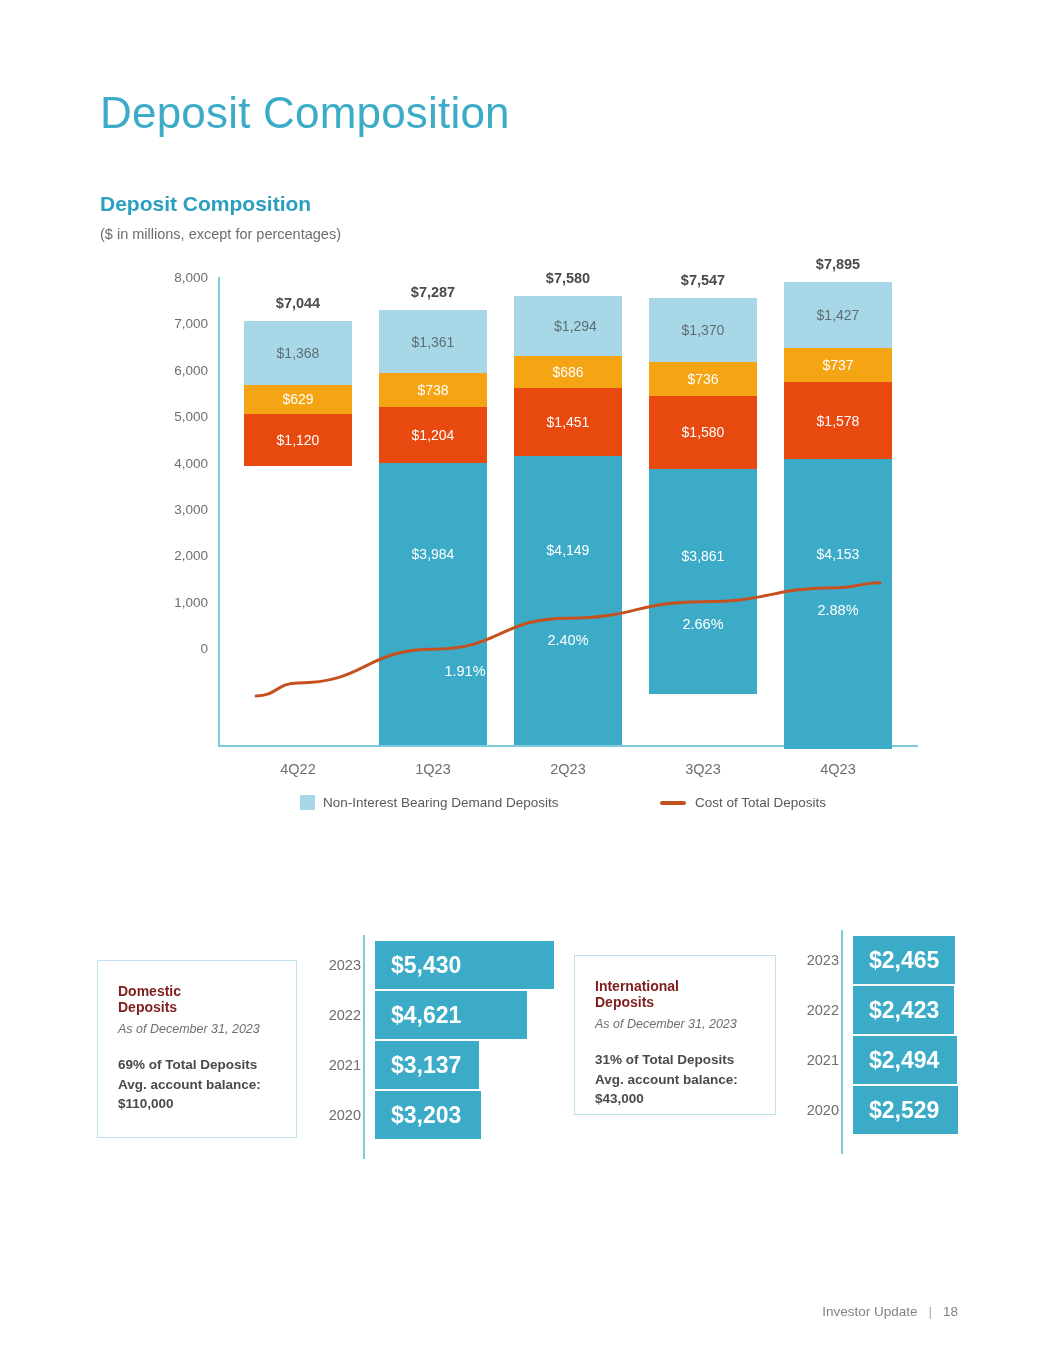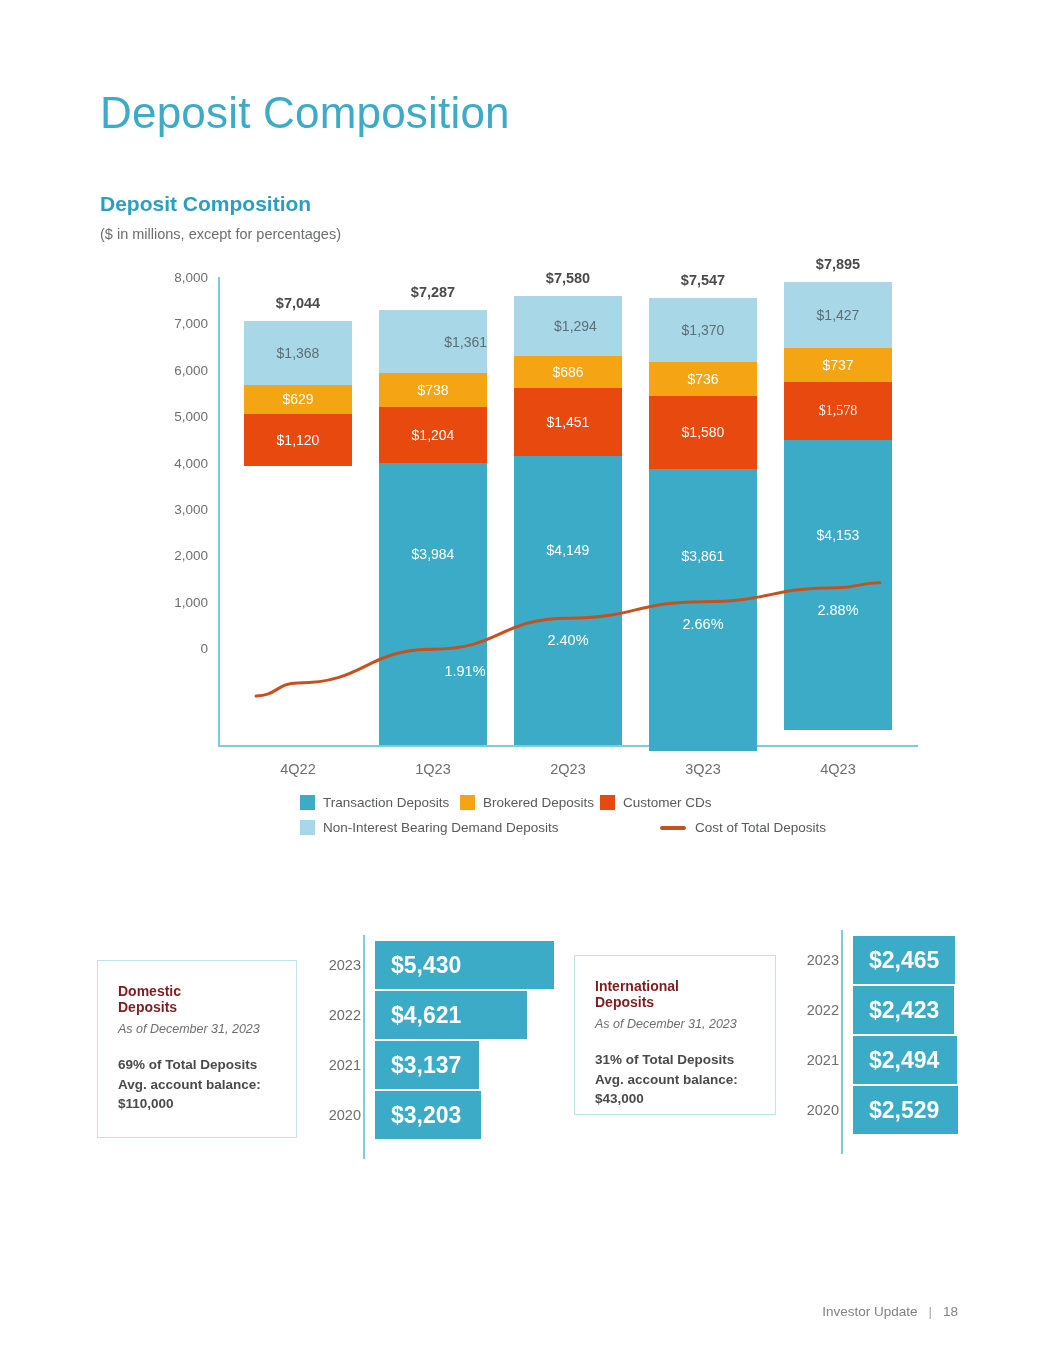--- a/index.html
+++ b/index.html
@@ -274,21 +274,21 @@
         <div class="seg" style="background: rgb(245, 164, 19); height: 29.1699px;">
           <span>$629</span>
         </div>
         <div class="seg" style="background: rgb(232, 73, 15); height: 51.94px;">
           <span>$1,120</span>
         </div>
       </div>
       <div class="bar-xlabel" style="left: 114px; top: 486px;">4Q22</div>
       <div class="bar-col" style="left: 249px; top: 35.0654px; bottom: auto; height: 434.935px;">
         <div class="bar-total" style="top: -26px;">$7,287</div>
-        <div class="seg seg-nib" style="background: rgb(168, 216, 232); height: 63.1164px; justify-content: flex-end;">
+        <div class="seg seg-nib" style="background: rgb(168, 216, 232); height: 63.1164px;">
           <span>$1,361</span>
         </div>
         <div class="seg" style="background: rgb(245, 164, 19); height: 34.2248px;">
           <span>$738</span>
         </div>
         <div class="seg" style="background: rgb(232, 73, 15); height: 55.8355px;">
           <span>$1,204</span>
         </div>
         <div class="seg" style="background: rgb(59, 171, 199); height: 281.758px; align-items: flex-start; padding-top: 82.379px; box-sizing: border-box;">
           <span>$3,984</span>
@@ -315,67 +315,53 @@
         <div class="bar-total" style="top: -26px;">$7,547</div>
         <div class="seg seg-nib" style="background: rgb(168, 216, 232); height: 63.5337px;">
           <span>$1,370</span>
         </div>
         <div class="seg" style="background: rgb(245, 164, 19); height: 34.132px;">
           <span>$736</span>
         </div>
         <div class="seg" style="background: rgb(232, 73, 15); height: 73.2725px;">
           <span>$1,580</span>
         </div>
-        <div class="seg" style="background: rgb(59, 171, 199); height: 282px; align-items: flex-start; padding-top: 79.5269px; box-sizing: border-box;">
+        <div class="seg" style="background: rgb(59, 171, 199); height: 225px; align-items: flex-start; padding-top: 79.5269px; box-sizing: border-box;">
           <span>$3,861</span>
         </div>
       </div>
       <div class="bar-xlabel" style="left: 519px; top: 486px;">3Q23</div>
       <div class="bar-col" style="left: 654px; top: 6.86937px; bottom: auto; height: 463.131px;">
         <div class="bar-total" style="top: -26px;">$7,895</div>
         <div class="seg seg-nib" style="background: rgb(168, 216, 232); height: 66.1771px;">
           <span>$1,427</span>
         </div>
         <div class="seg" style="background: rgb(245, 164, 19); height: 34.1784px;">
           <span>$737</span>
         </div>
-        <div class="seg" style="background: rgb(232, 73, 15); height: 58px; font-family: Liberation Serif, serif;">
+        <div class="seg" style="background: rgb(232, 73, 15); height: 77px;">
           <span>$1,578</span>
         </div>
         <div class="seg" style="background: rgb(59, 171, 199); height: 289.595px; align-items: flex-start; padding-top: 86.2977px; box-sizing: border-box;">
           <span>$4,153</span>
         </div>
       </div>
       <div class="bar-xlabel" style="left: 654px; top: 486px;">4Q23</div>
       <div class="cost-label" style="left: 114px; top: 421.878px;">1.38%</div>
       <div class="cost-label" style="left: 249px; top: 388.235px; margin-left: 32px;">1.91%</div>
       <div class="cost-label" style="left: 384px; top: 357.13px;">2.40%</div>
       <div class="cost-label" style="left: 519px; top: 340.626px;">2.66%</div>
       <div class="cost-label" style="left: 654px; top: 326.661px;">2.88%</div>
     </div>
   <svg id="cost-line-svg" viewBox="0 0 790 520" preserveAspectRatio="none">
       <path d="M 126 420.8782608695652 C 147 420.8782608695652, 147 407.8782608695652, 168 407.8782608695652 C 235.5 407.8782608695652, 235.5 374.23478260869564, 303 374.23478260869564 C 370.5 374.23478260869564, 370.5 343.1304347826087, 438 343.1304347826087 C 505.5 343.1304347826087, 505.5 326.6260869565217, 573 326.6260869565217 C 640.5 326.6260869565217, 640.5 312.66086956521735, 708 312.66086956521735 C 729 312.66086956521735, 729 307.66086956521735, 750 307.66086956521735" fill="none" stroke="#C5511E" stroke-width="3" stroke-linecap="round"></path>
     </svg>
 </div>
 
 <div id="chart-legend">
-    <div class="legend-row" style="position: relative;">
-      <div class="legend-item" style="position: absolute; left: 0px;">
-        <span class="legend-swatch" style="background: rgb(59, 171, 199);"></span>
-        <span class="legend-label">Transaction Deposits</span>
-      </div>
-      <div class="legend-item" style="position: absolute; left: 160px;">
-        <span class="legend-swatch" style="background: rgb(245, 164, 19);"></span>
-        <span class="legend-label">Brokered Deposits</span>
-      </div>
-      <div class="legend-item" style="position: absolute; left: 300px;">
-        <span class="legend-swatch" style="background: rgb(232, 73, 15);"></span>
-        <span class="legend-label">Customer CDs</span>
-      </div>
-    </div>
     <div class="legend-row" style="position: relative;">
       <div class="legend-item" style="position: absolute; left: 0px;">
         <span class="legend-swatch" style="background: rgb(168, 216, 232);"></span>
         <span class="legend-label">Non-Interest Bearing Demand Deposits</span>
       </div>
       <div class="legend-item" style="position: absolute; left: 360px;">
         <span class="legend-line" style="background: rgb(197, 81, 30);"></span>
         <span class="legend-label">Cost of Total Deposits</span>
       </div>
     </div>

